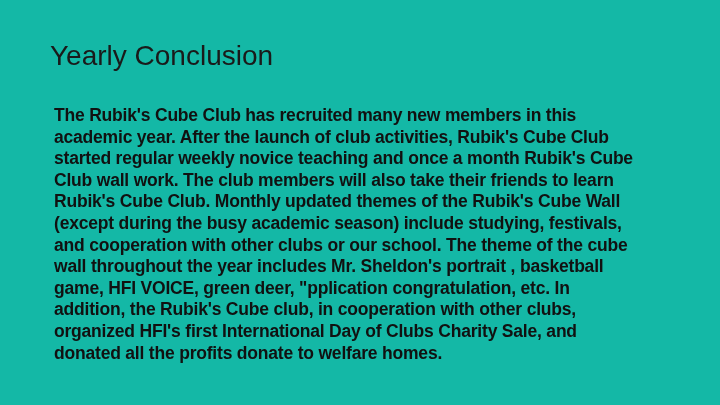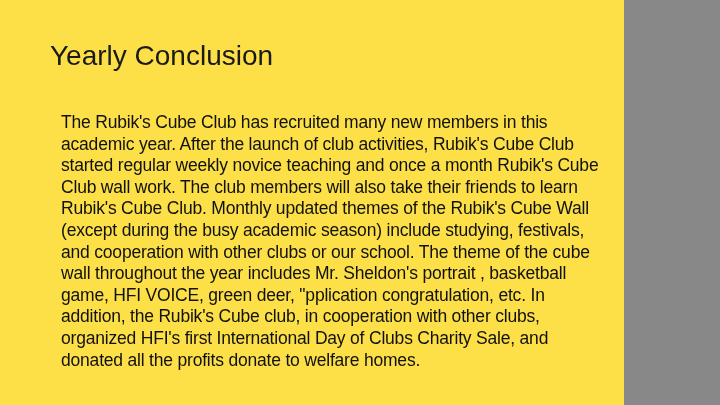--- a/index.html
+++ b/index.html
@@ -2,46 +2,46 @@
 <html><head>
 <meta charset="utf-8">
 <style>
   html, body {
     margin: 0;
     padding: 0;
     background: #888;
   }
   .slide {
     position: relative;
-    width: 624px;
+    width: 720px;
     height: 405px;
-    background: #fde047;
+    background: #14b8a6;
     overflow: hidden;
     font-family: "Liberation Sans", "DejaVu Sans", sans-serif;
   }
   .slide-title {
     position: absolute;
     left: 50px;
     top: 40px;
     margin: 0;
     font-size: 28px;
     font-weight: 400;
     letter-spacing: 0px;
     color: #1a1a1a;
     white-space: pre;
   }
   .slide-body {
     position: absolute;
     left: 50px;
     top: 101px;
-    margin: 11px;
+    margin: 4px;
     width: 660px;
     font-size: 17.5px;
     line-height: 21.6px;
-    font-weight: 400;
+    font-weight: 700;
     letter-spacing: -0.2px;
     color: #111111;
     white-space: pre; 
   }
 </style>
 </head>
 <body>
 
 <div class="slide">
   <h1 class="slide-title">Yearly Conclusion</h1>

